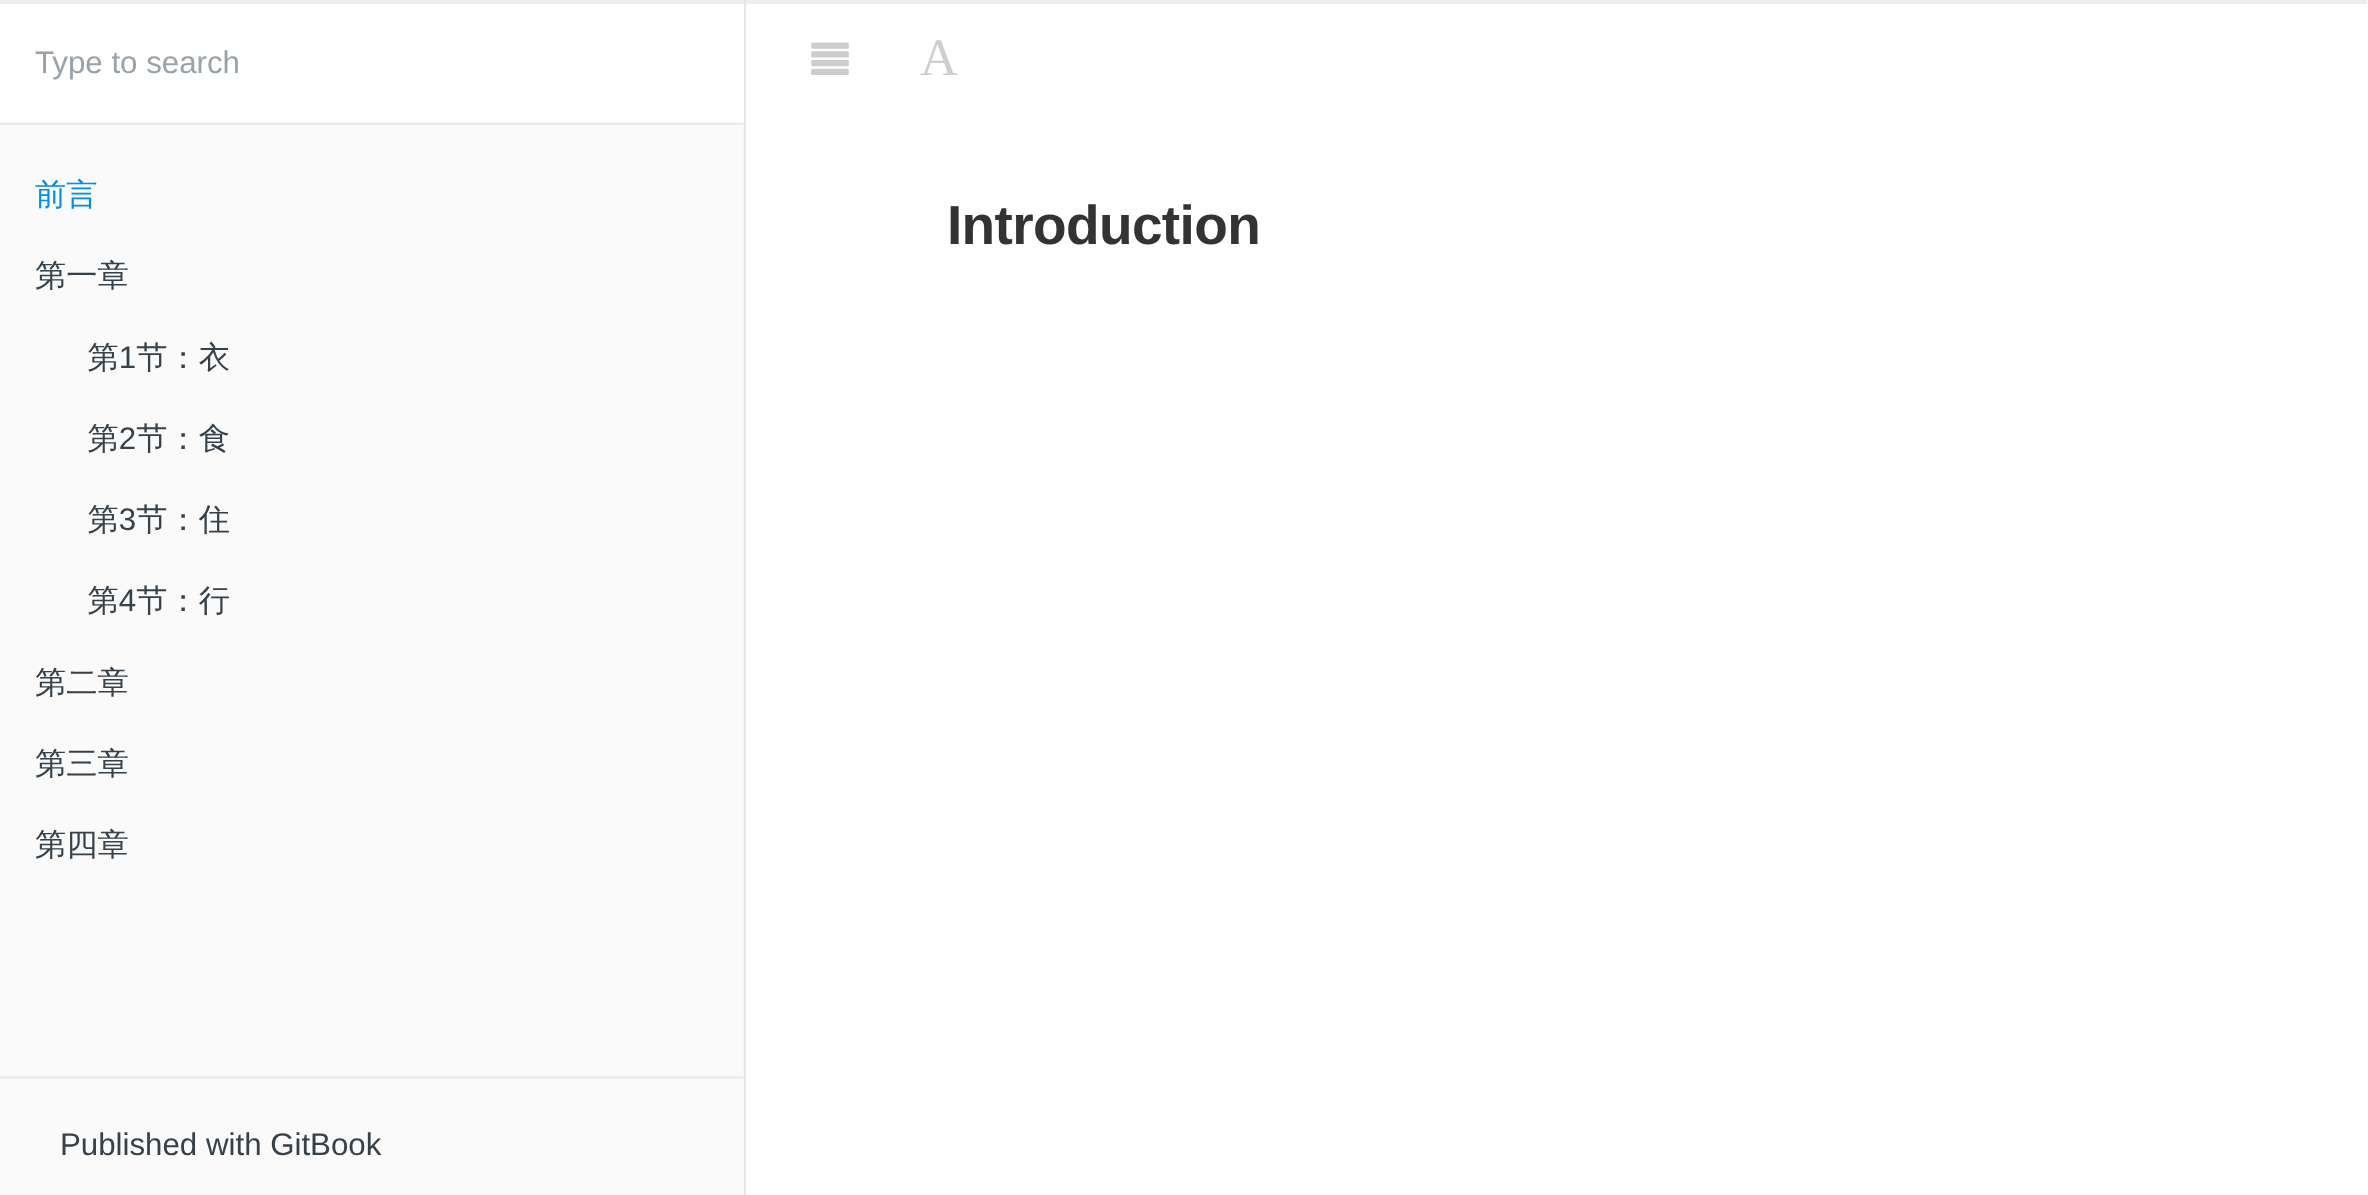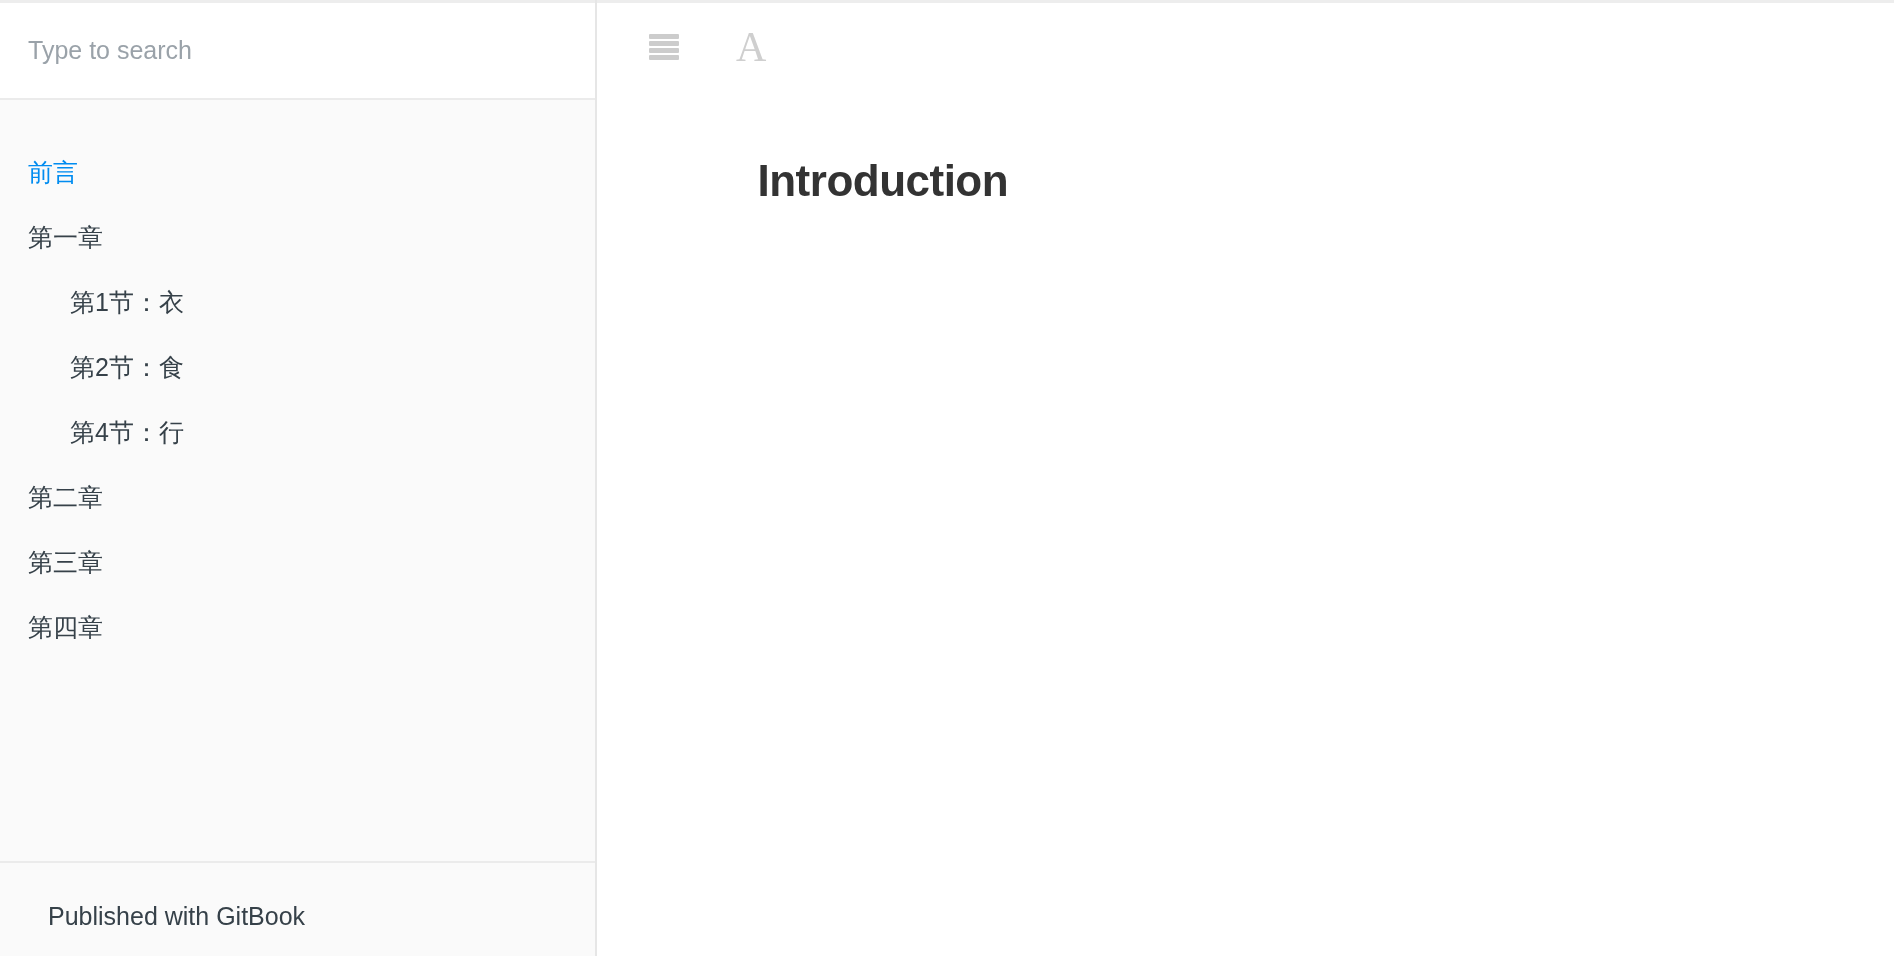--- a/index.html
+++ b/index.html
@@ -57,21 +57,21 @@
     box-sizing: border-box;
   }
   .search-input::placeholder {
     color: #9aa2a9;
     opacity: 1;
   }
 
   .nav-list {
     flex: 1 1 auto;
     overflow: hidden;
-    padding-top: 40px;
+    padding-top: 24px;
     box-sizing: border-box;
   }
 
   .nav-item {
     display: block;
     box-sizing: border-box;
     font-size: 25px;
     line-height: 31px;
     color: #364149;
     padding: 17px 28px 17px 28px;
@@ -200,20 +200,21 @@
 
     <div class="search-area">
       <input class="search-input" type="text" placeholder="Type to search" style="">
     </div>
 
     <nav class="nav-list" id="nav-list">
         <a class="nav-item level-1 active">前言</a>
         <a class="nav-item level-1">第一章</a>
         <a class="nav-item level-2">第1节：衣</a>
         <a class="nav-item level-2">第2节：食</a>
+        <a class="nav-item level-2">第3节：住</a>
         <a class="nav-item level-2">第4节：行</a>
         <a class="nav-item level-1">第二章</a>
         <a class="nav-item level-1">第三章</a>
         <a class="nav-item level-1">第四章</a>
       </nav>
 
     <div class="sidebar-footer">
       <a class="footer-link">Published with GitBook</a>
     </div>
   </aside>

